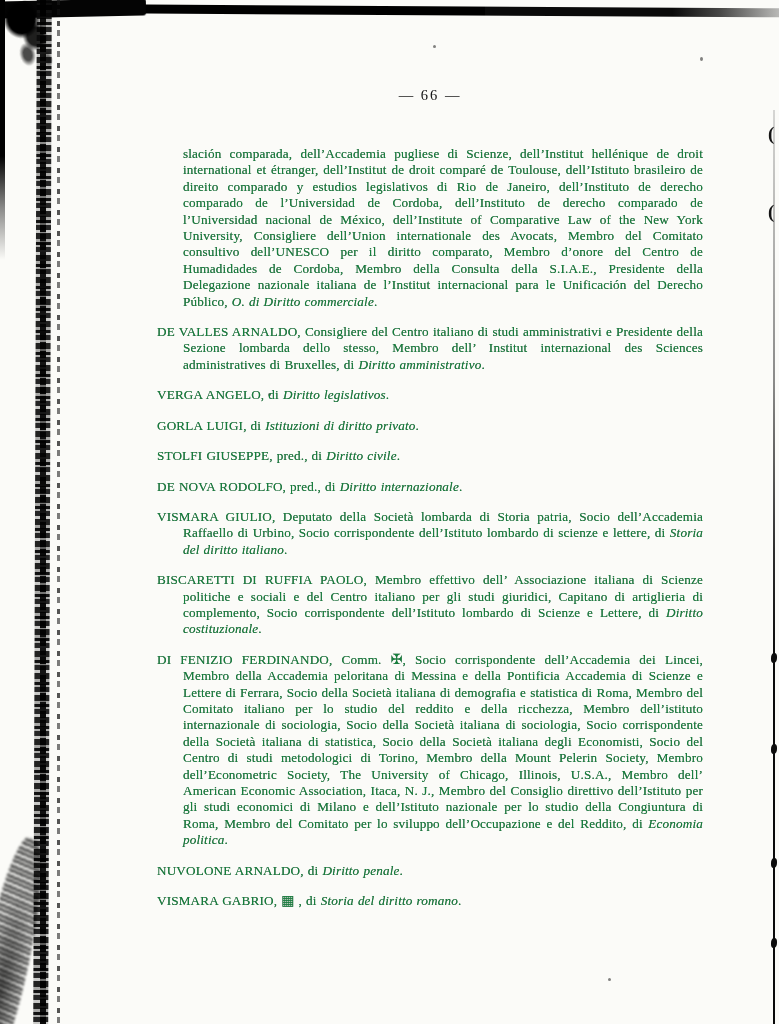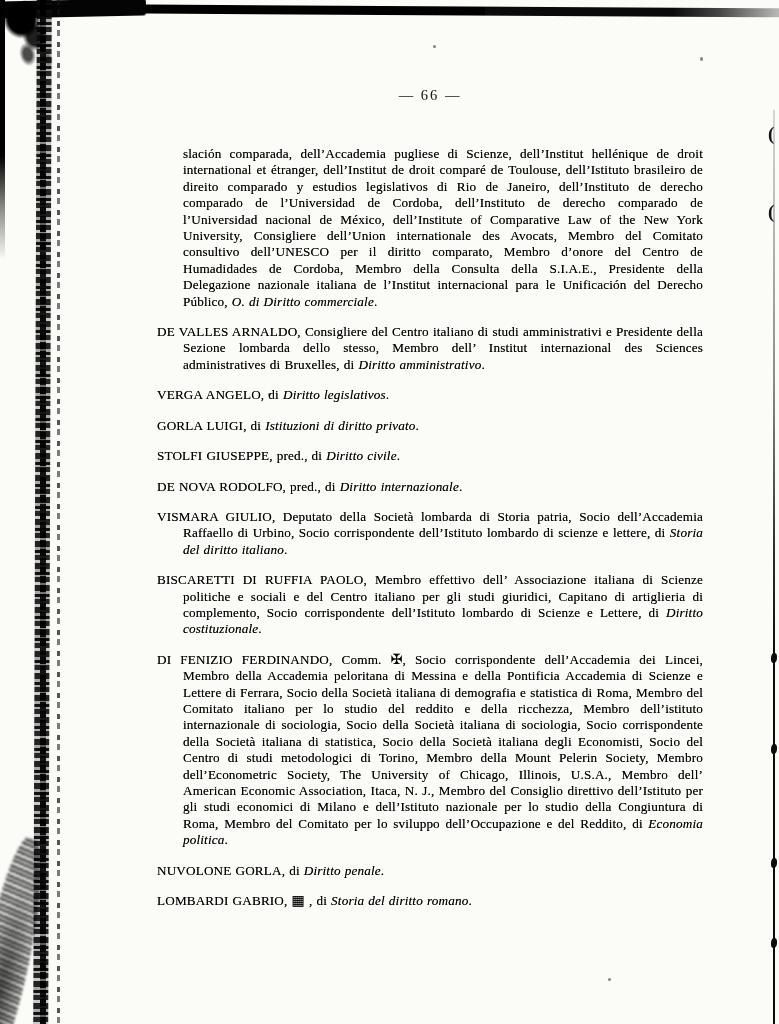--- a/index.html
+++ b/index.html
@@ -108,21 +108,21 @@
   }
   .entries p.entry {
     margin: 0 0 14px 0;
     padding-left: 26px;
     text-indent: -26px;
     text-align: justify;
     font-size: 13.2px;
     line-height: 16.4px;
     letter-spacing: 0.15px;
     word-spacing: 0.6px;
-    color: #000000;
+    color: #15803d;
     text-shadow: 0 0 0.35px rgba(0,0,0,.55);
   }
   .entries p.entry.continuation { text-indent: 0; }
   .entries .it { font-style: italic; }
   .entries .sym { font-style: normal; font-size: 14px; }
 </style>
 </head>
 <body>
 
 <div class="page">
@@ -152,18 +152,18 @@
     <div class="entries">
         <p class="entry continuation"><span>slación comparada, dell’Accademia pugliese di Scienze, dell’Institut hellénique de droit international et étranger, dell’Institut de droit comparé de Toulouse, dell’Istituto brasileiro de direito comparado y estudios legislativos di Rio de Janeiro, dell’Instituto de derecho comparado de l’Universidad de Cordoba, dell’Instituto de derecho comparado de l’Universidad nacional de México, dell’Institute of Comparative Law of the New York University, Consigliere dell’Union internationale des Avocats, Membro del Comitato consultivo dell’UNESCO per il diritto comparato, Membro d’onore del Centro de Humadidades de Cordoba, Membro della Consulta della S.I.A.E., Presidente della Delegazione nazionale italiana de l’Institut internacional para le Unificación del Derecho Público, </span><span class="it">O. di Diritto commerciale</span><span>.</span></p>
         <p class="entry"><span>DE VALLES ARNALDO, Consigliere del Centro italiano di studi amministrativi e Presidente della Sezione lombarda dello stesso, Membro dell’ Institut internazional des Sciences administratives di Bruxelles, di </span><span class="it">Diritto amministrativo</span><span>.</span></p>
         <p class="entry"><span>VERGA ANGELO, di </span><span class="it">Diritto legislativos</span><span>.</span></p>
         <p class="entry"><span>GORLA LUIGI, di </span><span class="it">Istituzioni di diritto privato</span><span>.</span></p>
         <p class="entry"><span>STOLFI GIUSEPPE, pred., di </span><span class="it">Diritto civile</span><span>.</span></p>
         <p class="entry"><span>DE NOVA RODOLFO, pred., di </span><span class="it">Diritto internazionale</span><span>.</span></p>
         <p class="entry"><span>VISMARA GIULIO, Deputato della Società lombarda di Storia patria, Socio dell’Accademia Raffaello di Urbino, Socio corrispondente dell’Istituto lombardo di scienze e lettere, di </span><span class="it">Storia del diritto italiano</span><span>.</span></p>
         <p class="entry"><span>BISCARETTI DI RUFFIA PAOLO, Membro effettivo dell’ Associazione italiana di Scienze politiche e sociali e del Centro italiano per gli studi giuridici, Capitano di artiglieria di complemento, Socio corrispondente dell’Istituto lombardo di Scienze e Lettere, di </span><span class="it">Diritto costituzionale</span><span>.</span></p>
         <p class="entry"><span>DI FENIZIO FERDINANDO, Comm. </span><span class="sym">✠</span><span>, Socio corrispondente dell’Accademia dei Lincei, Membro della Accademia peloritana di Messina e della Pontificia Accademia di Scienze e Lettere di Ferrara, Socio della Società italiana di demografia e statistica di Roma, Membro del Comitato italiano per lo studio del reddito e della ricchezza, Membro dell’istituto internazionale di sociologia, Socio della Società italiana di sociologia, Socio corrispondente della Società italiana di statistica, Socio della Società italiana degli Economisti, Socio del Centro di studi metodologici di Torino, Membro della Mount Pelerin Society, Membro dell’Econometric Society, The University of Chicago, Illinois, U.S.A., Membro dell’ American Economic Association, Itaca, N. J., Membro del Consiglio direttivo dell’Istituto per gli studi economici di Milano e dell’Istituto nazionale per lo studio della Congiuntura di Roma, Membro del Comitato per lo sviluppo dell’Occupazione e del Reddito, di </span><span class="it">Economia politica</span><span>.</span></p>
-        <p class="entry"><span>NUVOLONE GORLA, di </span><span class="it">Diritto penale</span><span>.</span></p>
-        <p class="entry"><span>LOMBARDI GABRIO, </span><span class="sym">▦</span><span> , di </span><span class="it">Storia del diritto romano</span><span>.</span></p>
+        <p class="entry"><span>NUVOLONE ARNALDO, di </span><span class="it">Diritto penale</span><span>.</span></p>
+        <p class="entry"><span>VISMARA GABRIO, </span><span class="sym">▦</span><span> , di </span><span class="it">Storia del diritto romano</span><span>.</span></p>
       </div>
   </div>
 
 </div>
 
 </body></html>

